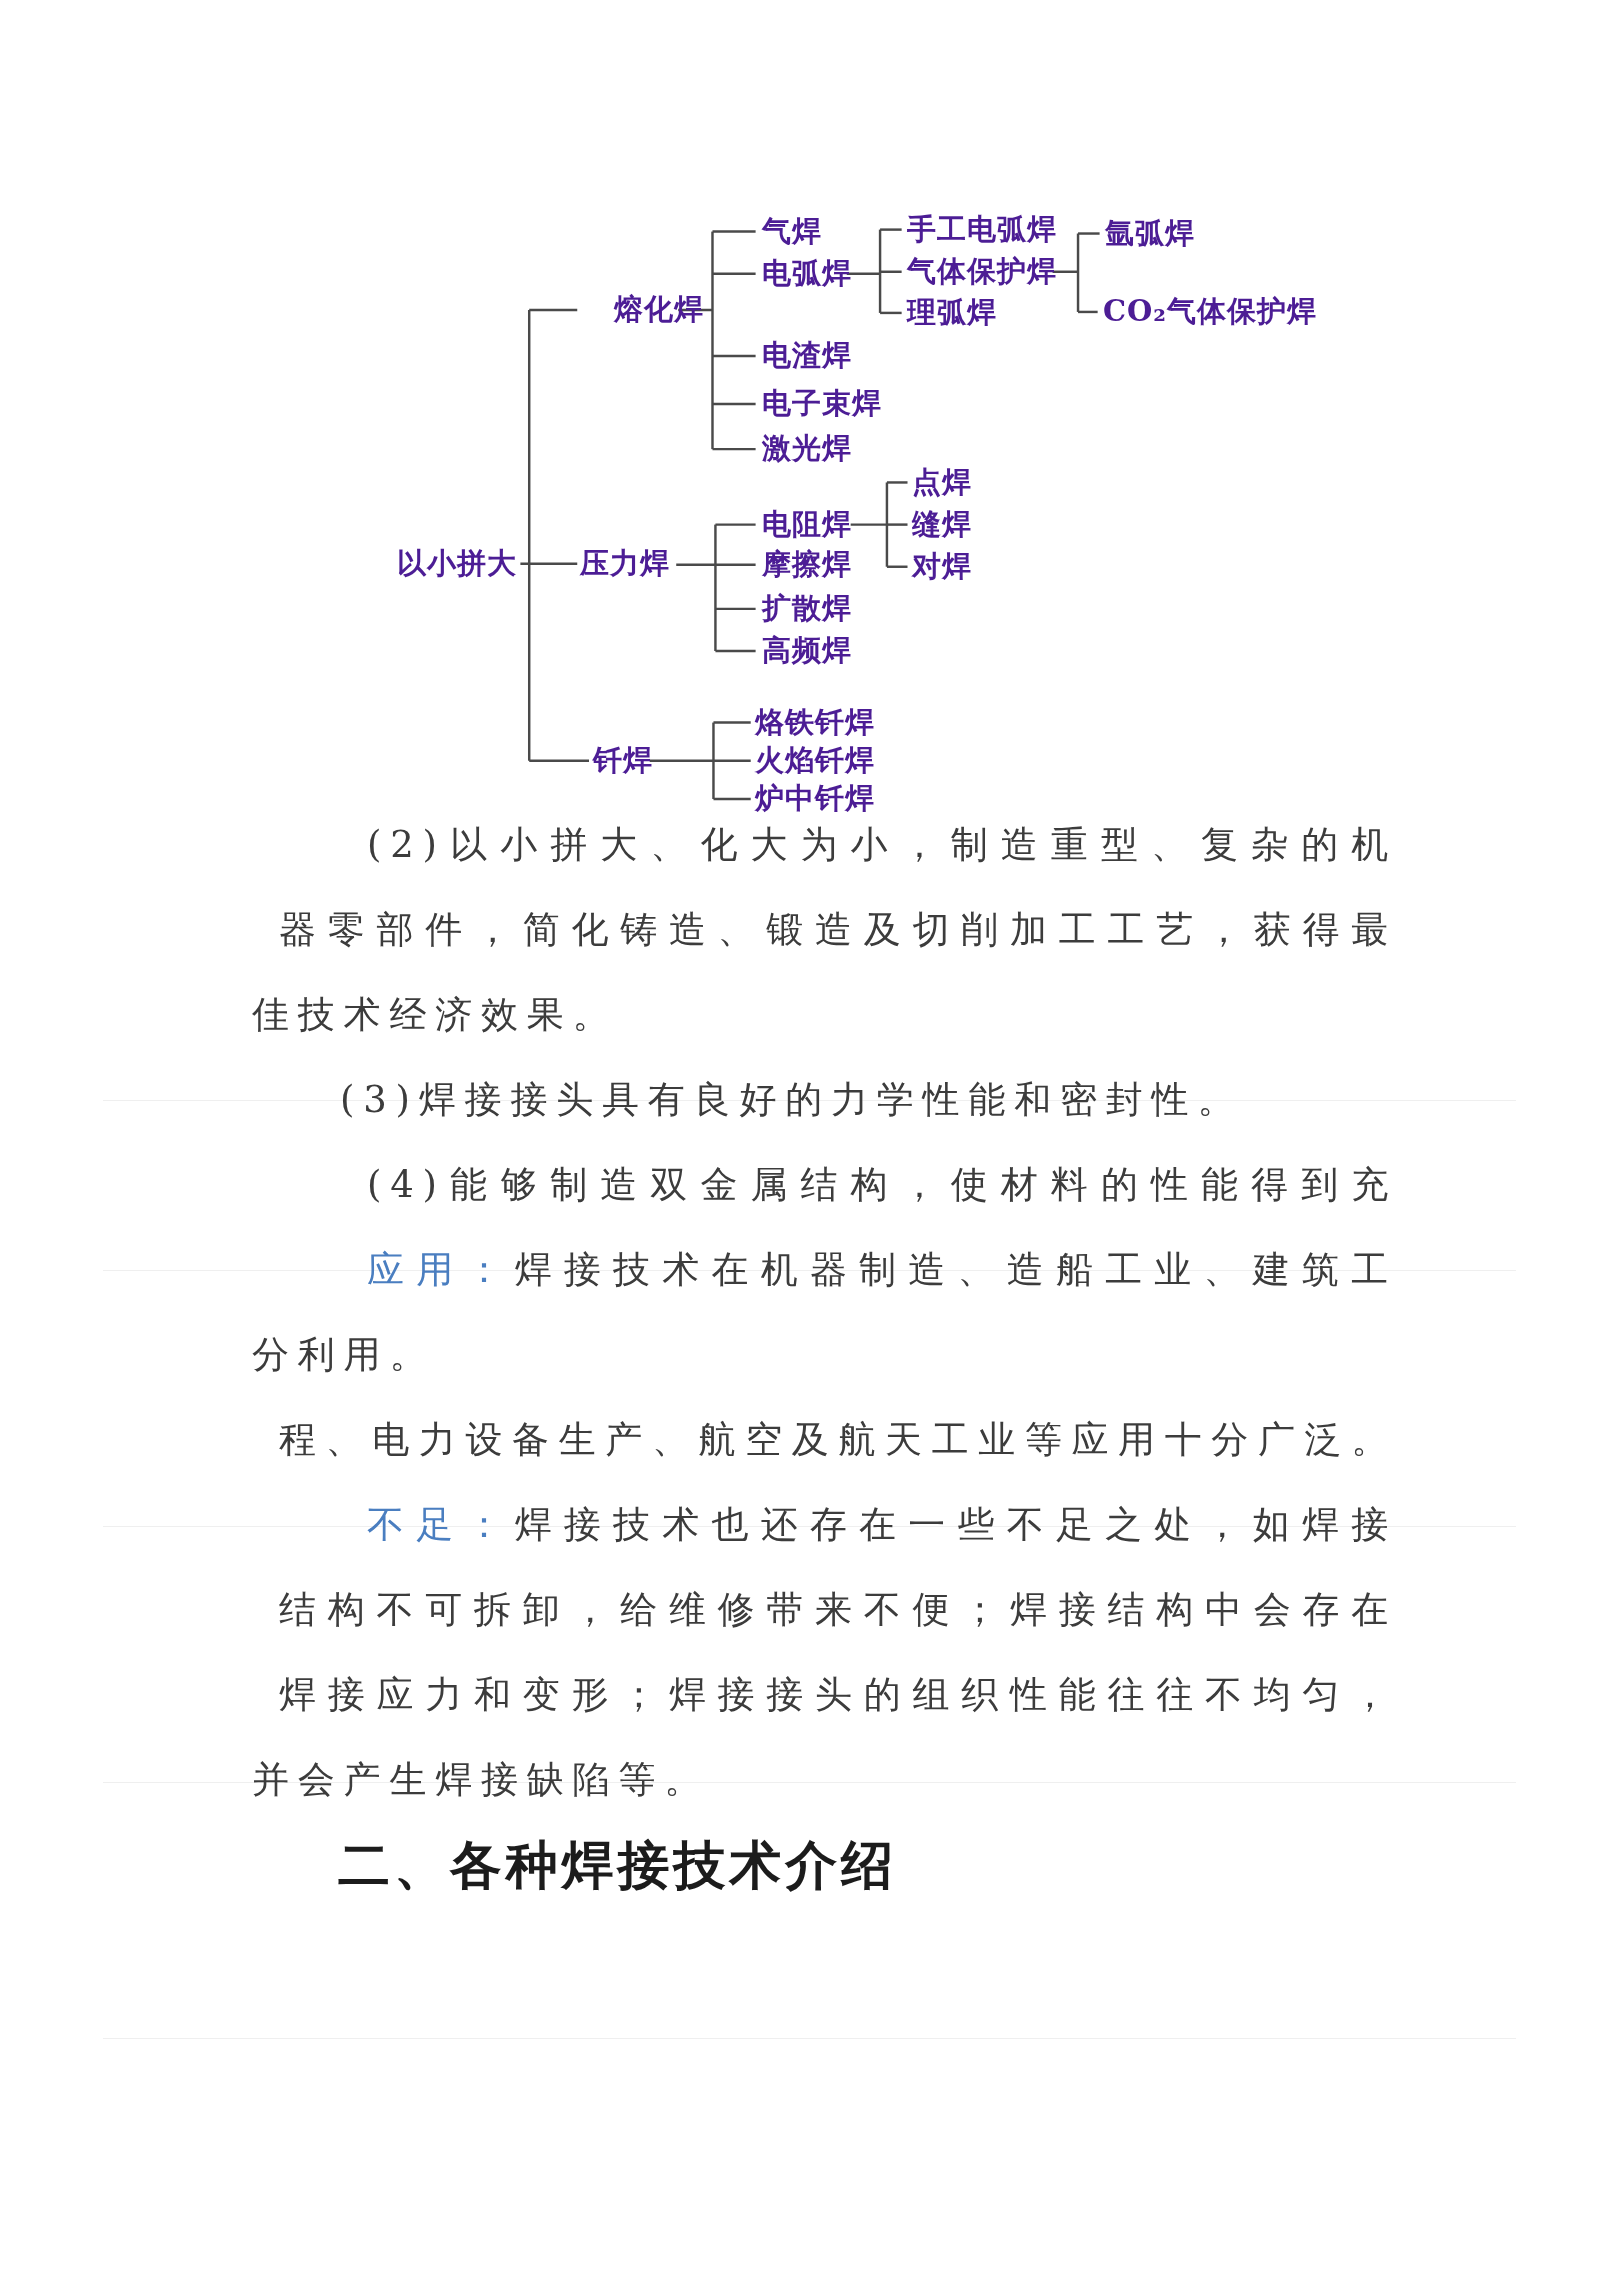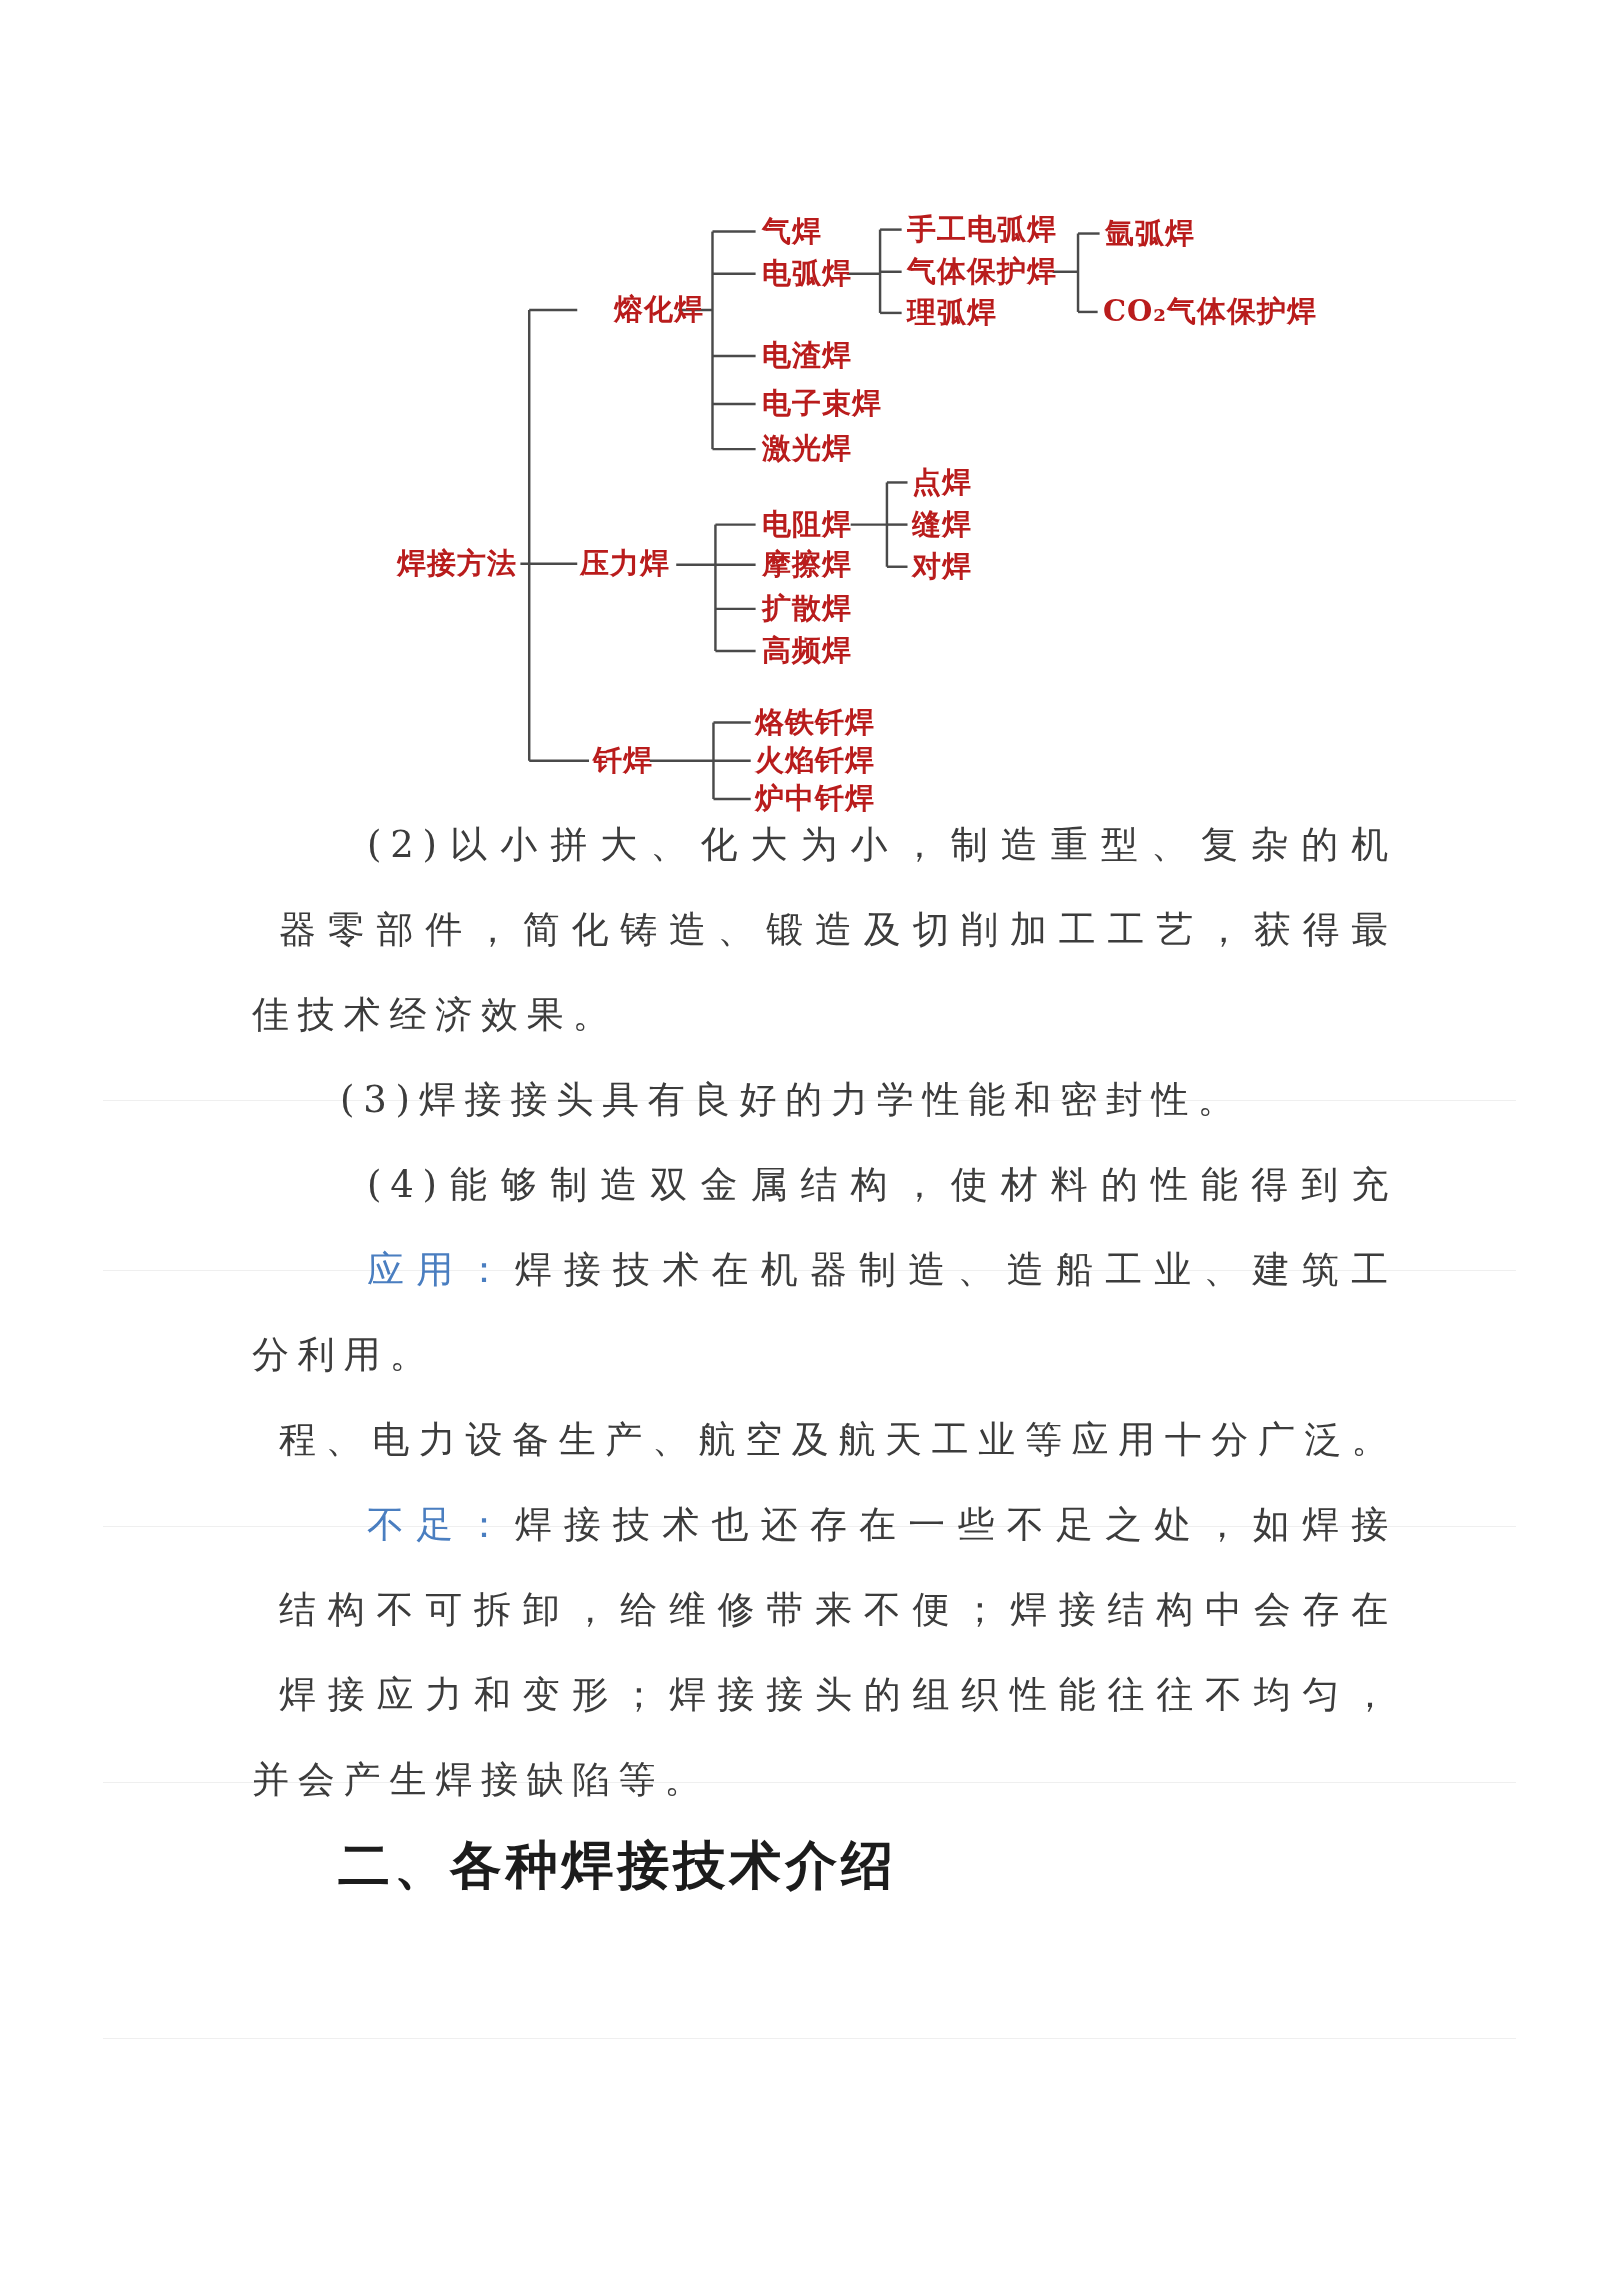--- a/index.html
+++ b/index.html
@@ -15,21 +15,21 @@
 
   
   .diagram{position:absolute;left:0;top:0;width:1620px;height:863px;}
   .diagram svg{position:absolute;left:0;top:0;}
   .node{
     position:absolute;
     font-size:29px;
     font-weight:600;
     line-height:35px;
     height:35px;
-    color:#b91c1c;
+    color:#4c1d95;
     white-space:nowrap;
     letter-spacing:1px;
   }
 
   
   .content{
     position:absolute;
     left:252px;top:802px;
     width:1145px;
   }
@@ -111,21 +111,21 @@
       <line class="tline" x1="905" y1="492" x2="926" y2="492"></line>
       <line class="tline" x1="905" y1="535" x2="926" y2="535"></line>
       <line class="tline" x1="905" y1="578" x2="926" y2="578"></line>
 
       <line class="tline" x1="663" y1="776" x2="766" y2="776"></line>
       <line class="tline" x1="728" y1="737" x2="728" y2="815"></line>
       <line class="tline" x1="728" y1="737" x2="766" y2="737"></line>
       <line class="tline" x1="728" y1="815" x2="766" y2="815"></line>
     </svg>
 
-    <div class="node" style="left:397px;top:546px">焊接方法</div>
+    <div class="node" style="left:397px;top:546px">以小拼大</div>
     <div class="node" style="left:614px;top:292px">熔化焊</div>
     <div class="node" style="left:580px;top:546px">压力焊</div>
     <div class="node" style="left:593px;top:743px">钎焊</div>
 
     <div class="node" style="left:762px;top:214px">气焊</div>
     <div class="node" style="left:762px;top:256px">电弧焊</div>
     <div class="node" style="left:762px;top:338px">电渣焊</div>
     <div class="node" style="left:762px;top:386px">电子束焊</div>
     <div class="node" style="left:762px;top:431px">激光焊</div>
 

